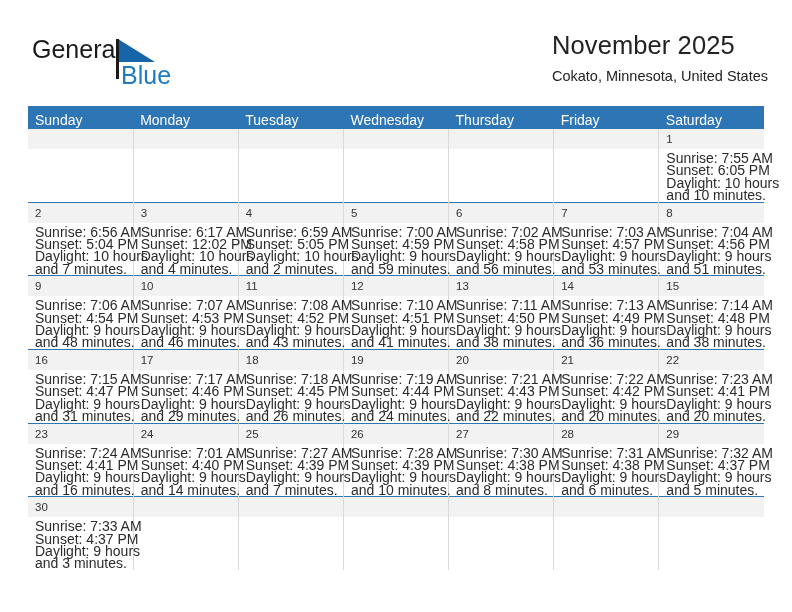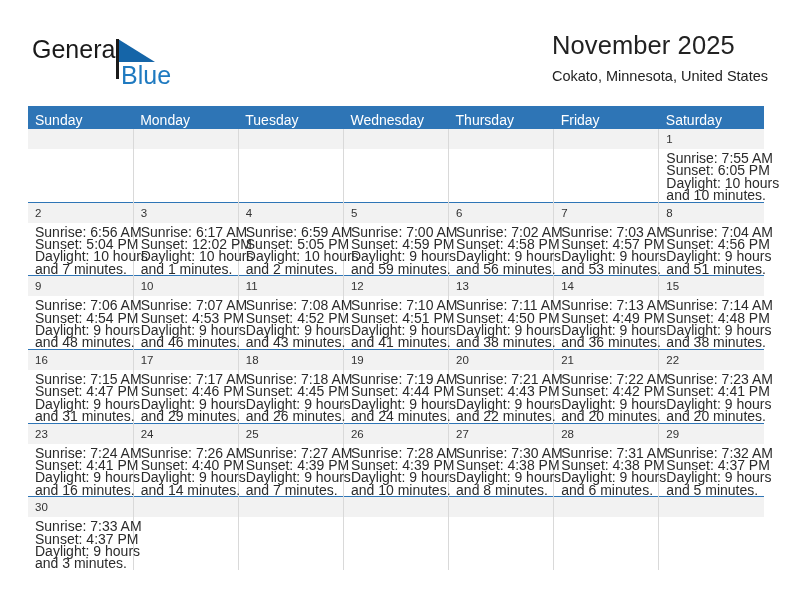--- a/index.html
+++ b/index.html
@@ -188,21 +188,21 @@
               <div>Daylight: 10 hours</div>
               <div>and 7 minutes.</div>
             </div>
           </td>
           <td>
             <div class="daynum">3</div>
             <div class="info">
               <div>Sunrise: 6:17 AM</div>
               <div>Sunset: 12:02 PM</div>
               <div>Daylight: 10 hours</div>
-              <div>and 1 minutes.</div>
+              <div>and 4 minutes.</div>
             </div>
           </td>
           <td>
             <div class="daynum">4</div>
             <div class="info">
               <div>Sunrise: 6:59 AM</div>
               <div>Sunset: 5:05 PM</div>
               <div>Daylight: 10 hours</div>
               <div>and 2 minutes.</div>
             </div>
@@ -380,21 +380,21 @@
             <div class="info">
               <div>Sunrise: 7:24 AM</div>
               <div>Sunset: 4:41 PM</div>
               <div>Daylight: 9 hours</div>
               <div>and 16 minutes.</div>
             </div>
           </td>
           <td>
             <div class="daynum">24</div>
             <div class="info">
-              <div>Sunrise: 7:26 AM</div>
+              <div>Sunrise: 7:01 AM</div>
               <div>Sunset: 4:40 PM</div>
               <div>Daylight: 9 hours</div>
               <div>and 14 minutes.</div>
             </div>
           </td>
           <td>
             <div class="daynum">25</div>
             <div class="info">
               <div>Sunrise: 7:27 AM</div>
               <div>Sunset: 4:39 PM</div>

